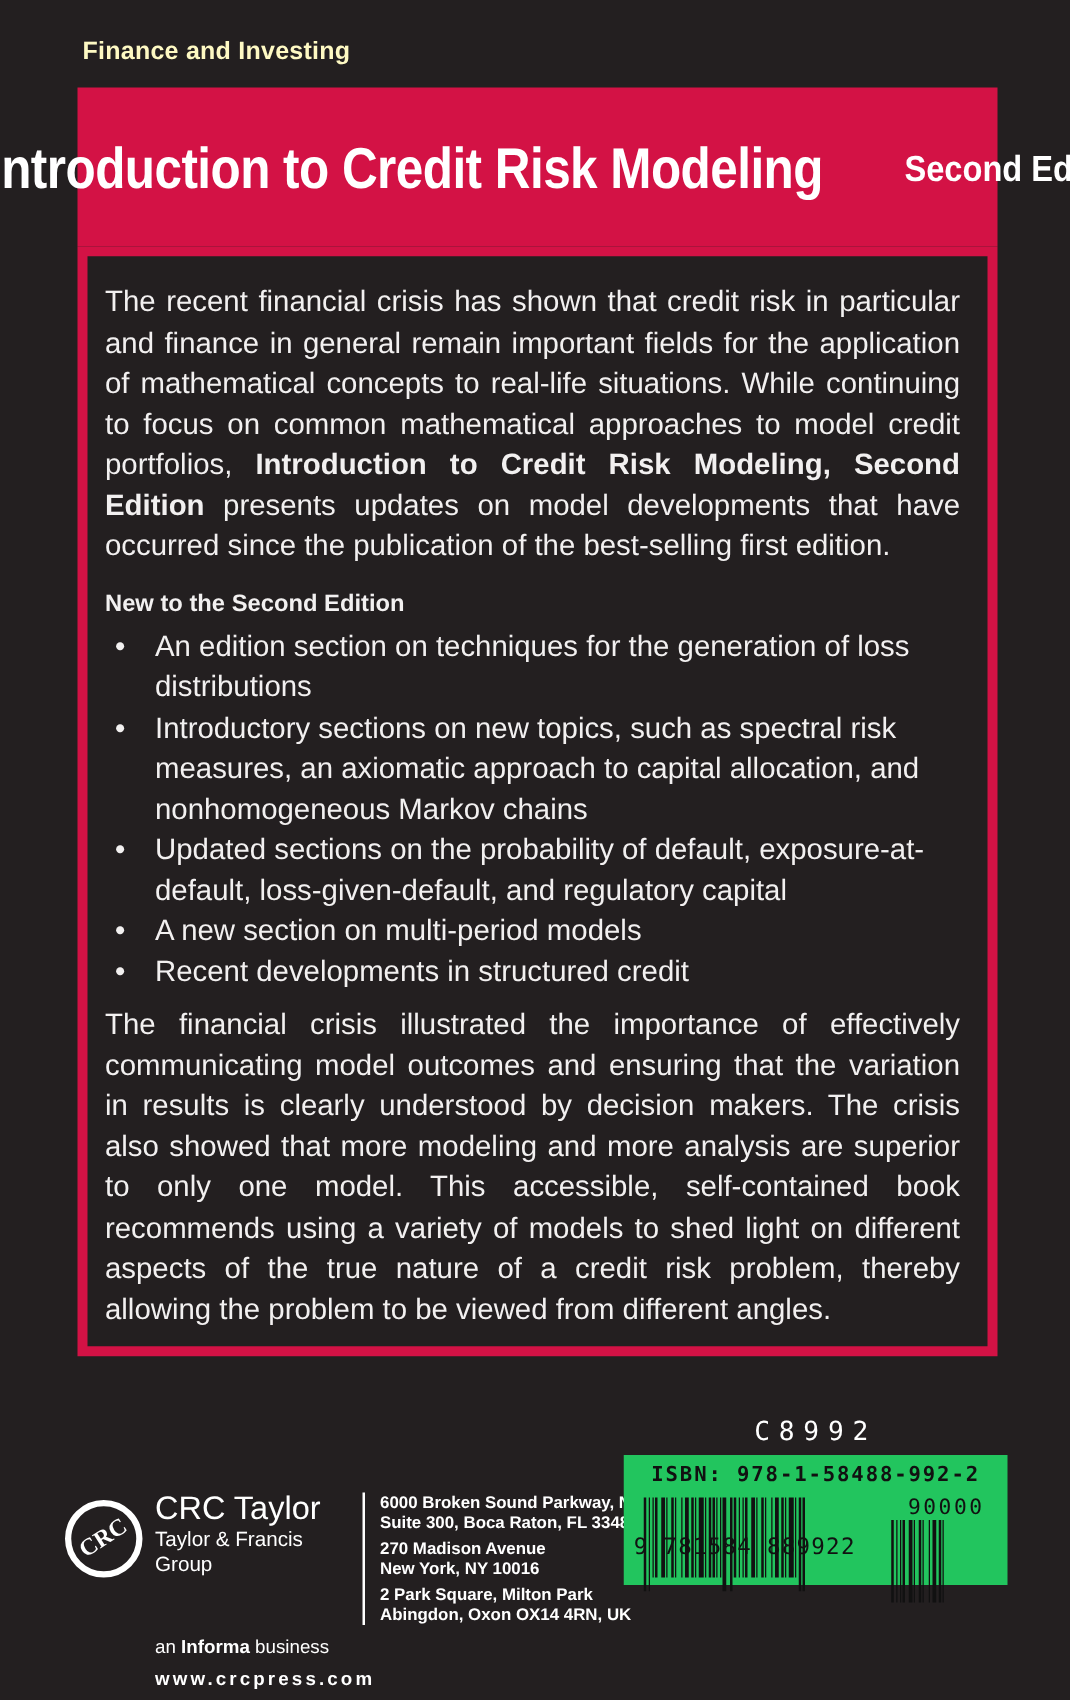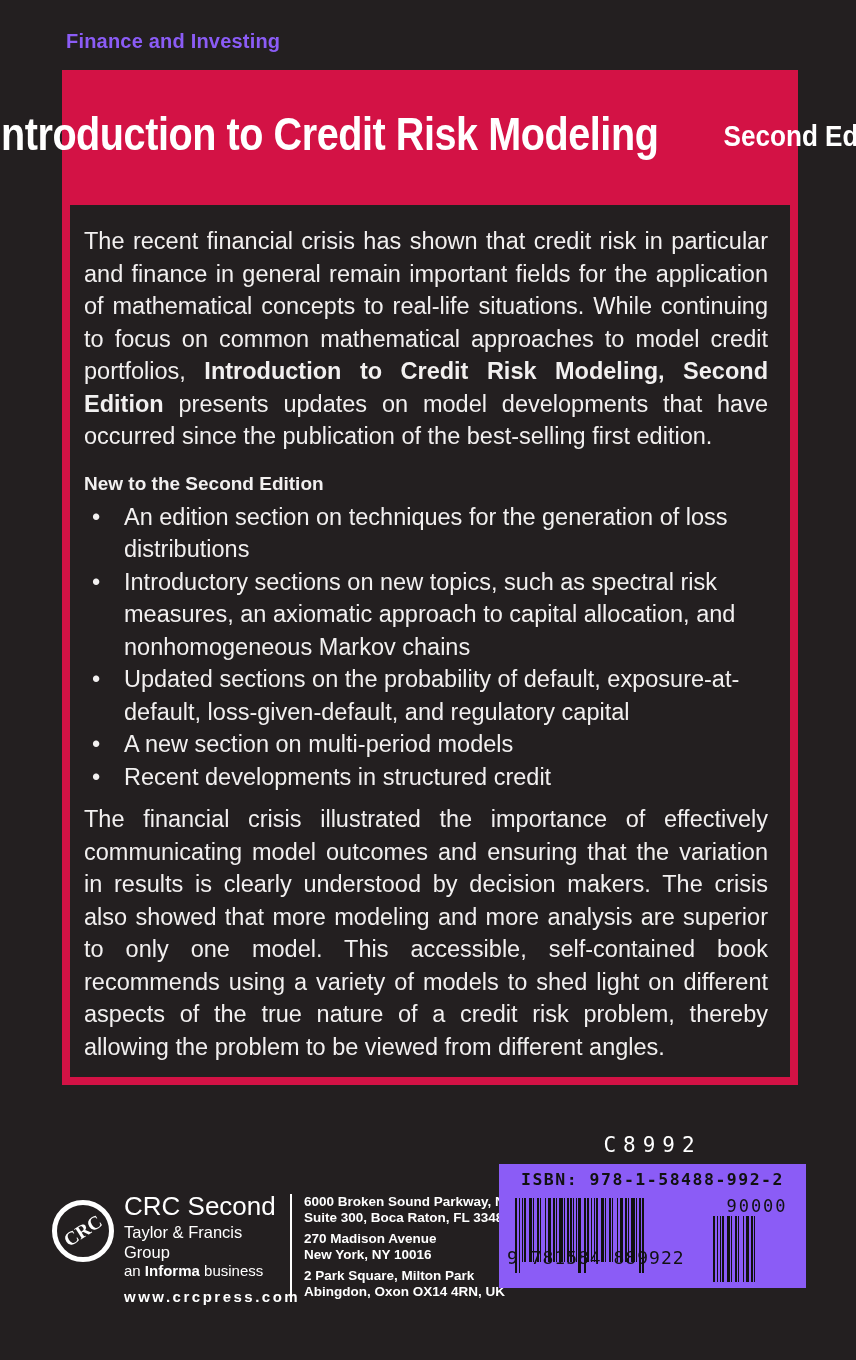--- a/index.html
+++ b/index.html
@@ -5,21 +5,21 @@
   html,body{margin:0;padding:0;}
   body{
     width:856px;height:1360px;position:relative;overflow:hidden;
     background:#231f20;
     font-family:"Liberation Sans", sans-serif;
     color:#f2f0f0;
   }
   
   .category{
     position:absolute;left:66px;top:30px;
-    font-size:20px;font-weight:bold;letter-spacing:.2px;color:#8b5cf6;
+    font-size:20px;font-weight:bold;letter-spacing:.2px;color:#fef9c3;
   }
   
   .panel{position:absolute;left:62px;top:70px;width:736px;}
   .banner{
     background:#d31245;height:127px;
     display:flex;flex-direction:row;align-items:center;justify-content:center;
   }
   .banner h1{
     margin:0;color:#fff;font-size:46px;font-weight:bold;white-space:nowrap;
     transform:scaleX(.86);transform-origin:center;letter-spacing:-.5px;
@@ -58,36 +58,36 @@
   }
   .logo-circle span{
     display:block;width:52px;height:52px;text-align:center;line-height:52px;
     font-family:"Liberation Serif", serif;
     font-weight:bold;font-size:19px;color:#fff;letter-spacing:0;
     transform:rotate(-33deg);
   }
   .pub-text{width:152px;margin-right:14px;}
   .pub-name{font-size:26px;line-height:28px;color:#fff;}
   .pub-group{font-size:16.5px;line-height:20px;color:#fff;margin-top:2px;}
-  .pub-informa{font-size:15px;line-height:18px;color:#fff;}
+  .pub-informa{font-size:15px;line-height:18px;color:#fff;margin-top:47px;}
   .pub-informa b{font-weight:bold;}
   .pub-site{font-size:15px;font-weight:bold;letter-spacing:2.5px;color:#fff;margin-top:8px;}
   .v-divider{width:2px;height:106px;background:#fff;margin:2px 12px 0 0;flex:0 0 auto;}
   .addresses{padding-top:2px;}
   .addr-group{margin-bottom:5px;}
   .addr-line{font-size:13.5px;font-weight:bold;line-height:16px;color:#fff;white-space:nowrap;}
   
   .barcode-wrap{position:absolute;left:499px;top:1133px;width:307px;}
   .code-label{
     text-align:center;color:#fff;
     font-family:"DejaVu Sans Mono", monospace;
     font-size:21px;letter-spacing:7px;margin-bottom:7px;
   }
   .bc-box{
-    background:#8b5cf6;height:124px;position:relative;color:#111;
+    background:#22c55e;height:104px;position:relative;color:#111;
   }
   .bc-isbn{
     text-align:center;font-family:"DejaVu Sans Mono", monospace;
     font-size:16.5px;font-weight:bold;letter-spacing:1.5px;padding-top:6px;
   }
   .bars{position:absolute;display:flex;align-items:flex-start;overflow:visible;}
   .bars i{display:block;background:#111;height:100%;}
   .bars i.g{height:117%;}
   .bars-main{left:16px;top:34px;width:184px;height:64px;}
   .bars-supp{left:214px;top:52px;width:88px;height:66px;}
@@ -122,21 +122,21 @@
     </ul>
     <p>The financial crisis illustrated the importance of effectively communicating model outcomes and ensuring that the variation in results is clearly understood by decision makers. The crisis also showed that more modeling and more analysis are superior to only one model. This accessible, self-contained book recommends using a variety of models to shed light on different aspects of the true nature of a credit risk problem, thereby allowing the problem to be viewed from different angles.</p>
   </div>
 </div>
 
 <div class="imprint">
   <div class="logo-circle">
     <span>CRC</span>
   </div>
   <div class="pub-text">
-    <div class="pub-name">CRC Second</div>
+    <div class="pub-name">CRC Taylor</div>
     <div class="pub-group">Taylor &amp; Francis Group</div>
     <div class="pub-informa"><span>an </span><b>Informa</b><span> business</span></div>
     <div class="pub-site">www.crcpress.com</div>
   </div>
   <div class="v-divider"></div>
   <div class="addresses">
     <div class="addr-group">
       <div class="addr-line">6000 Broken Sound Parkway, NW</div>
       <div class="addr-line">Suite 300, Boca Raton, FL 33487</div>
     </div>

